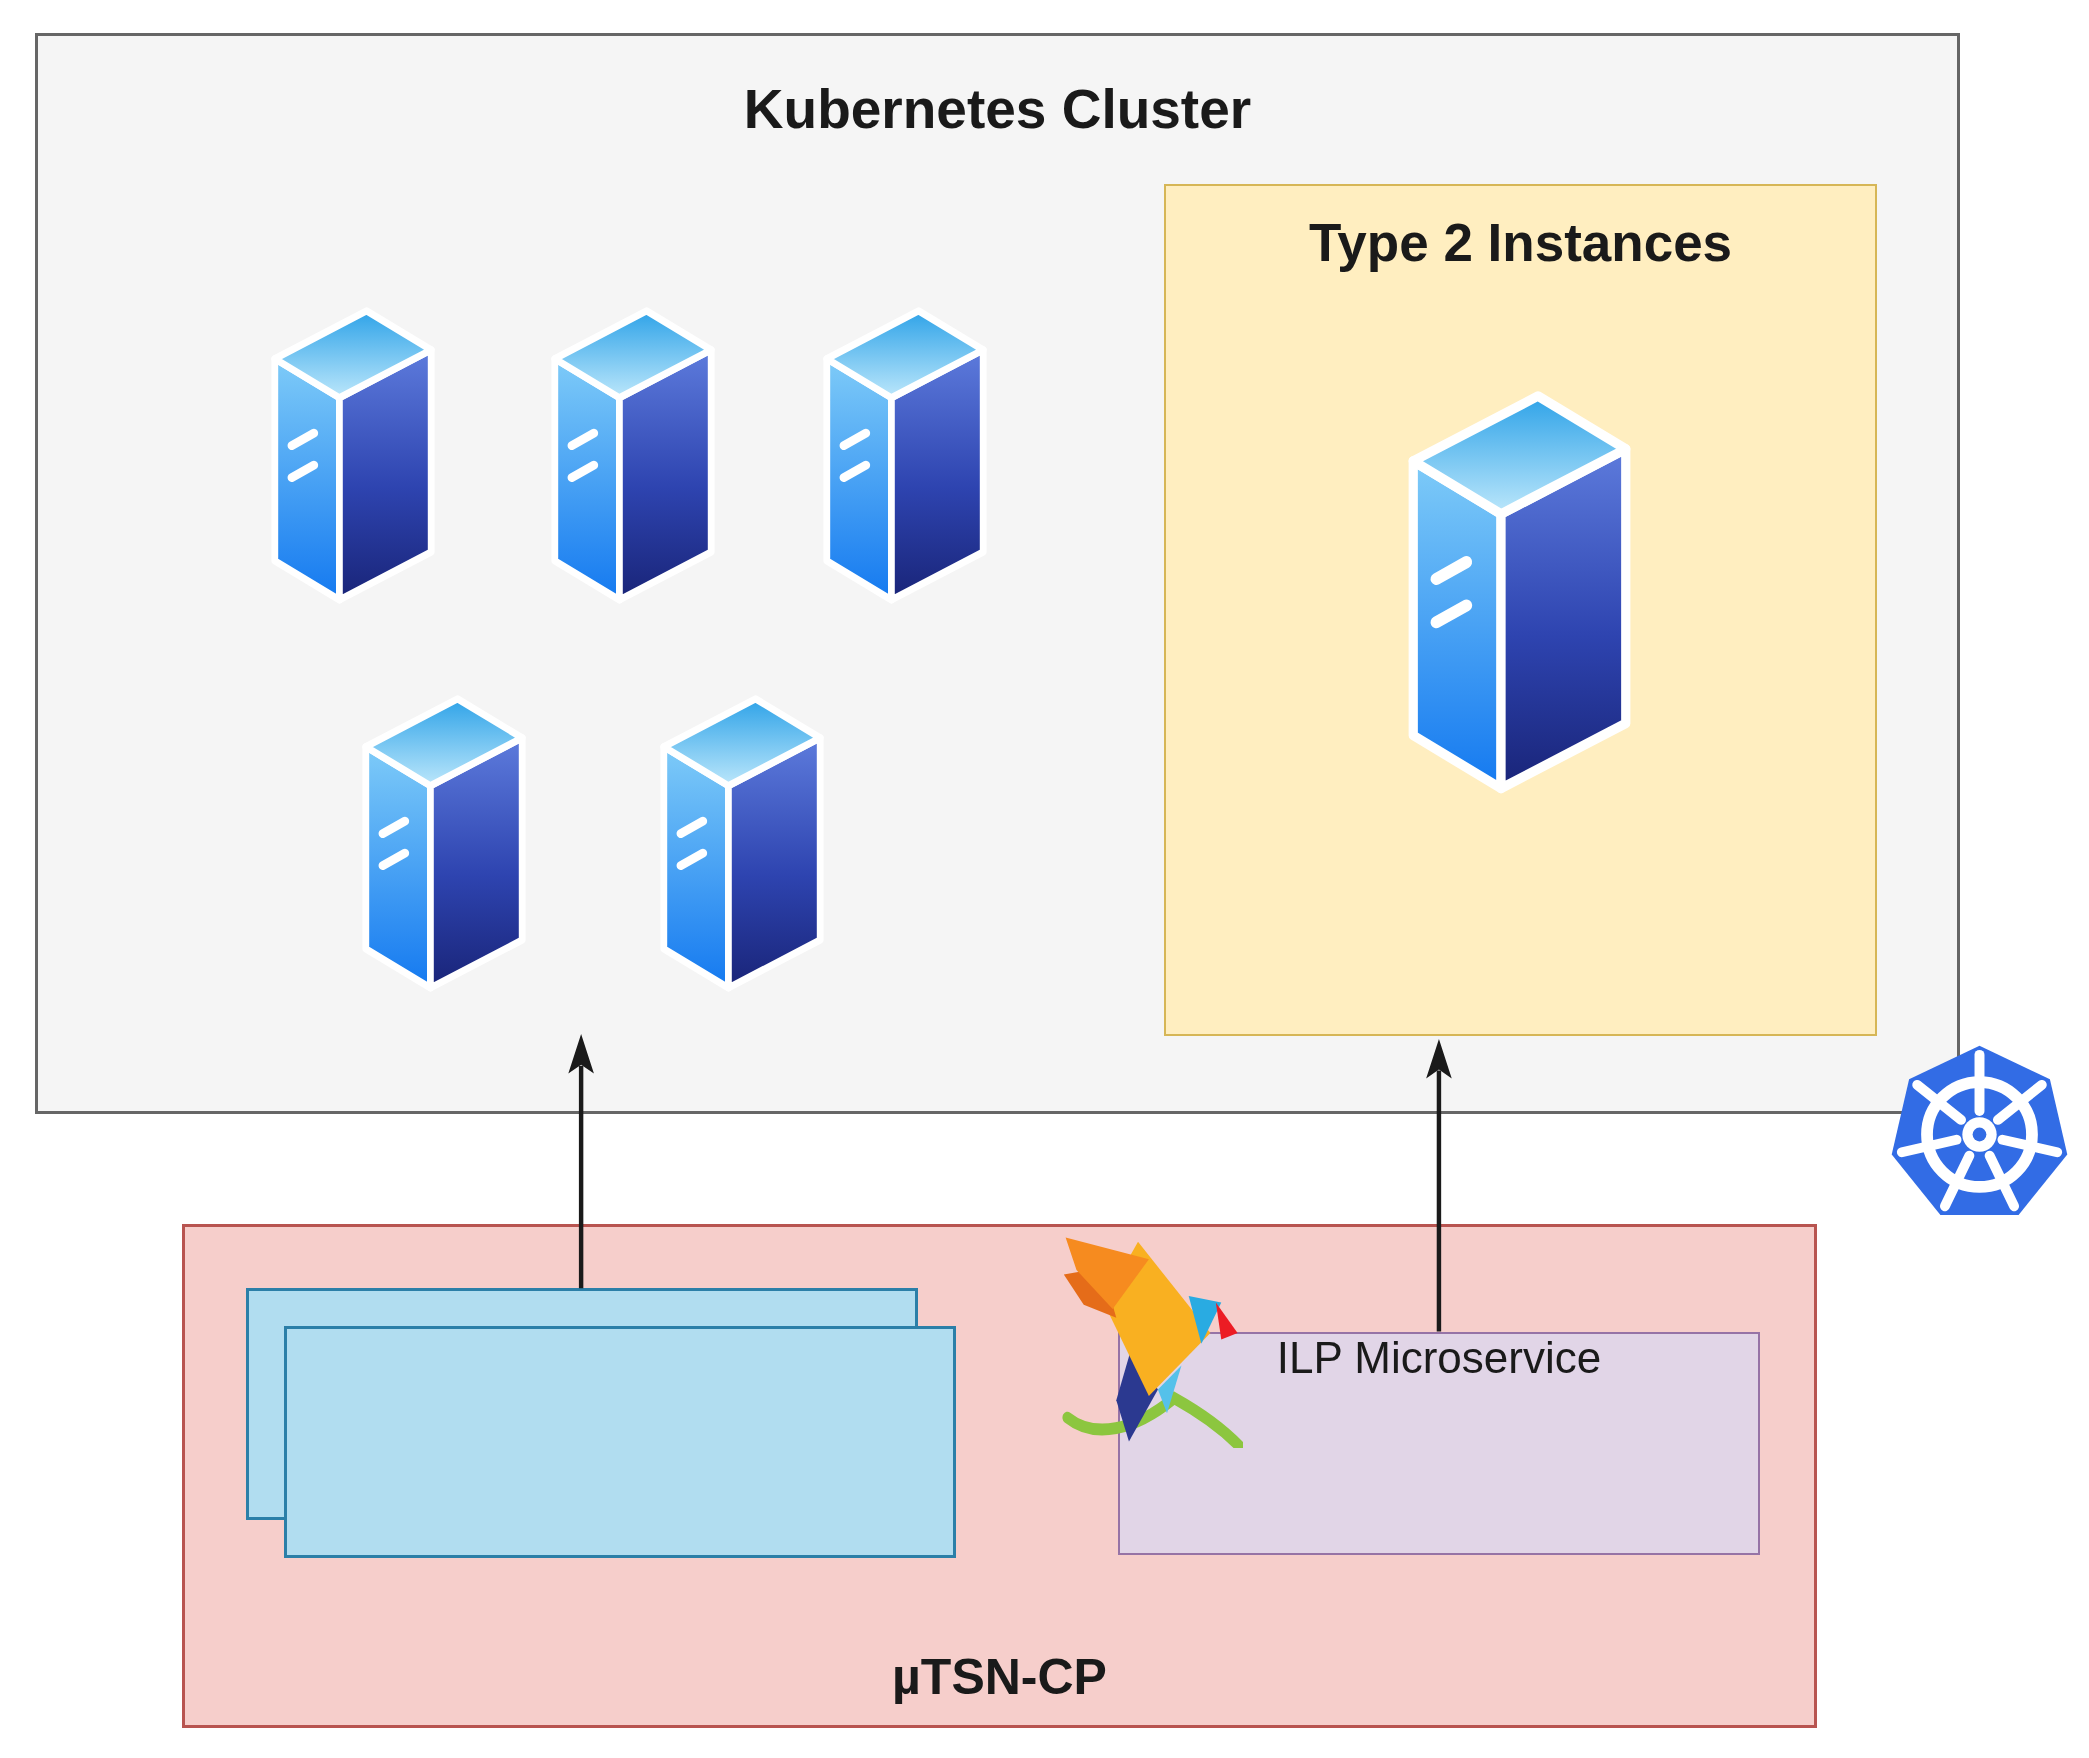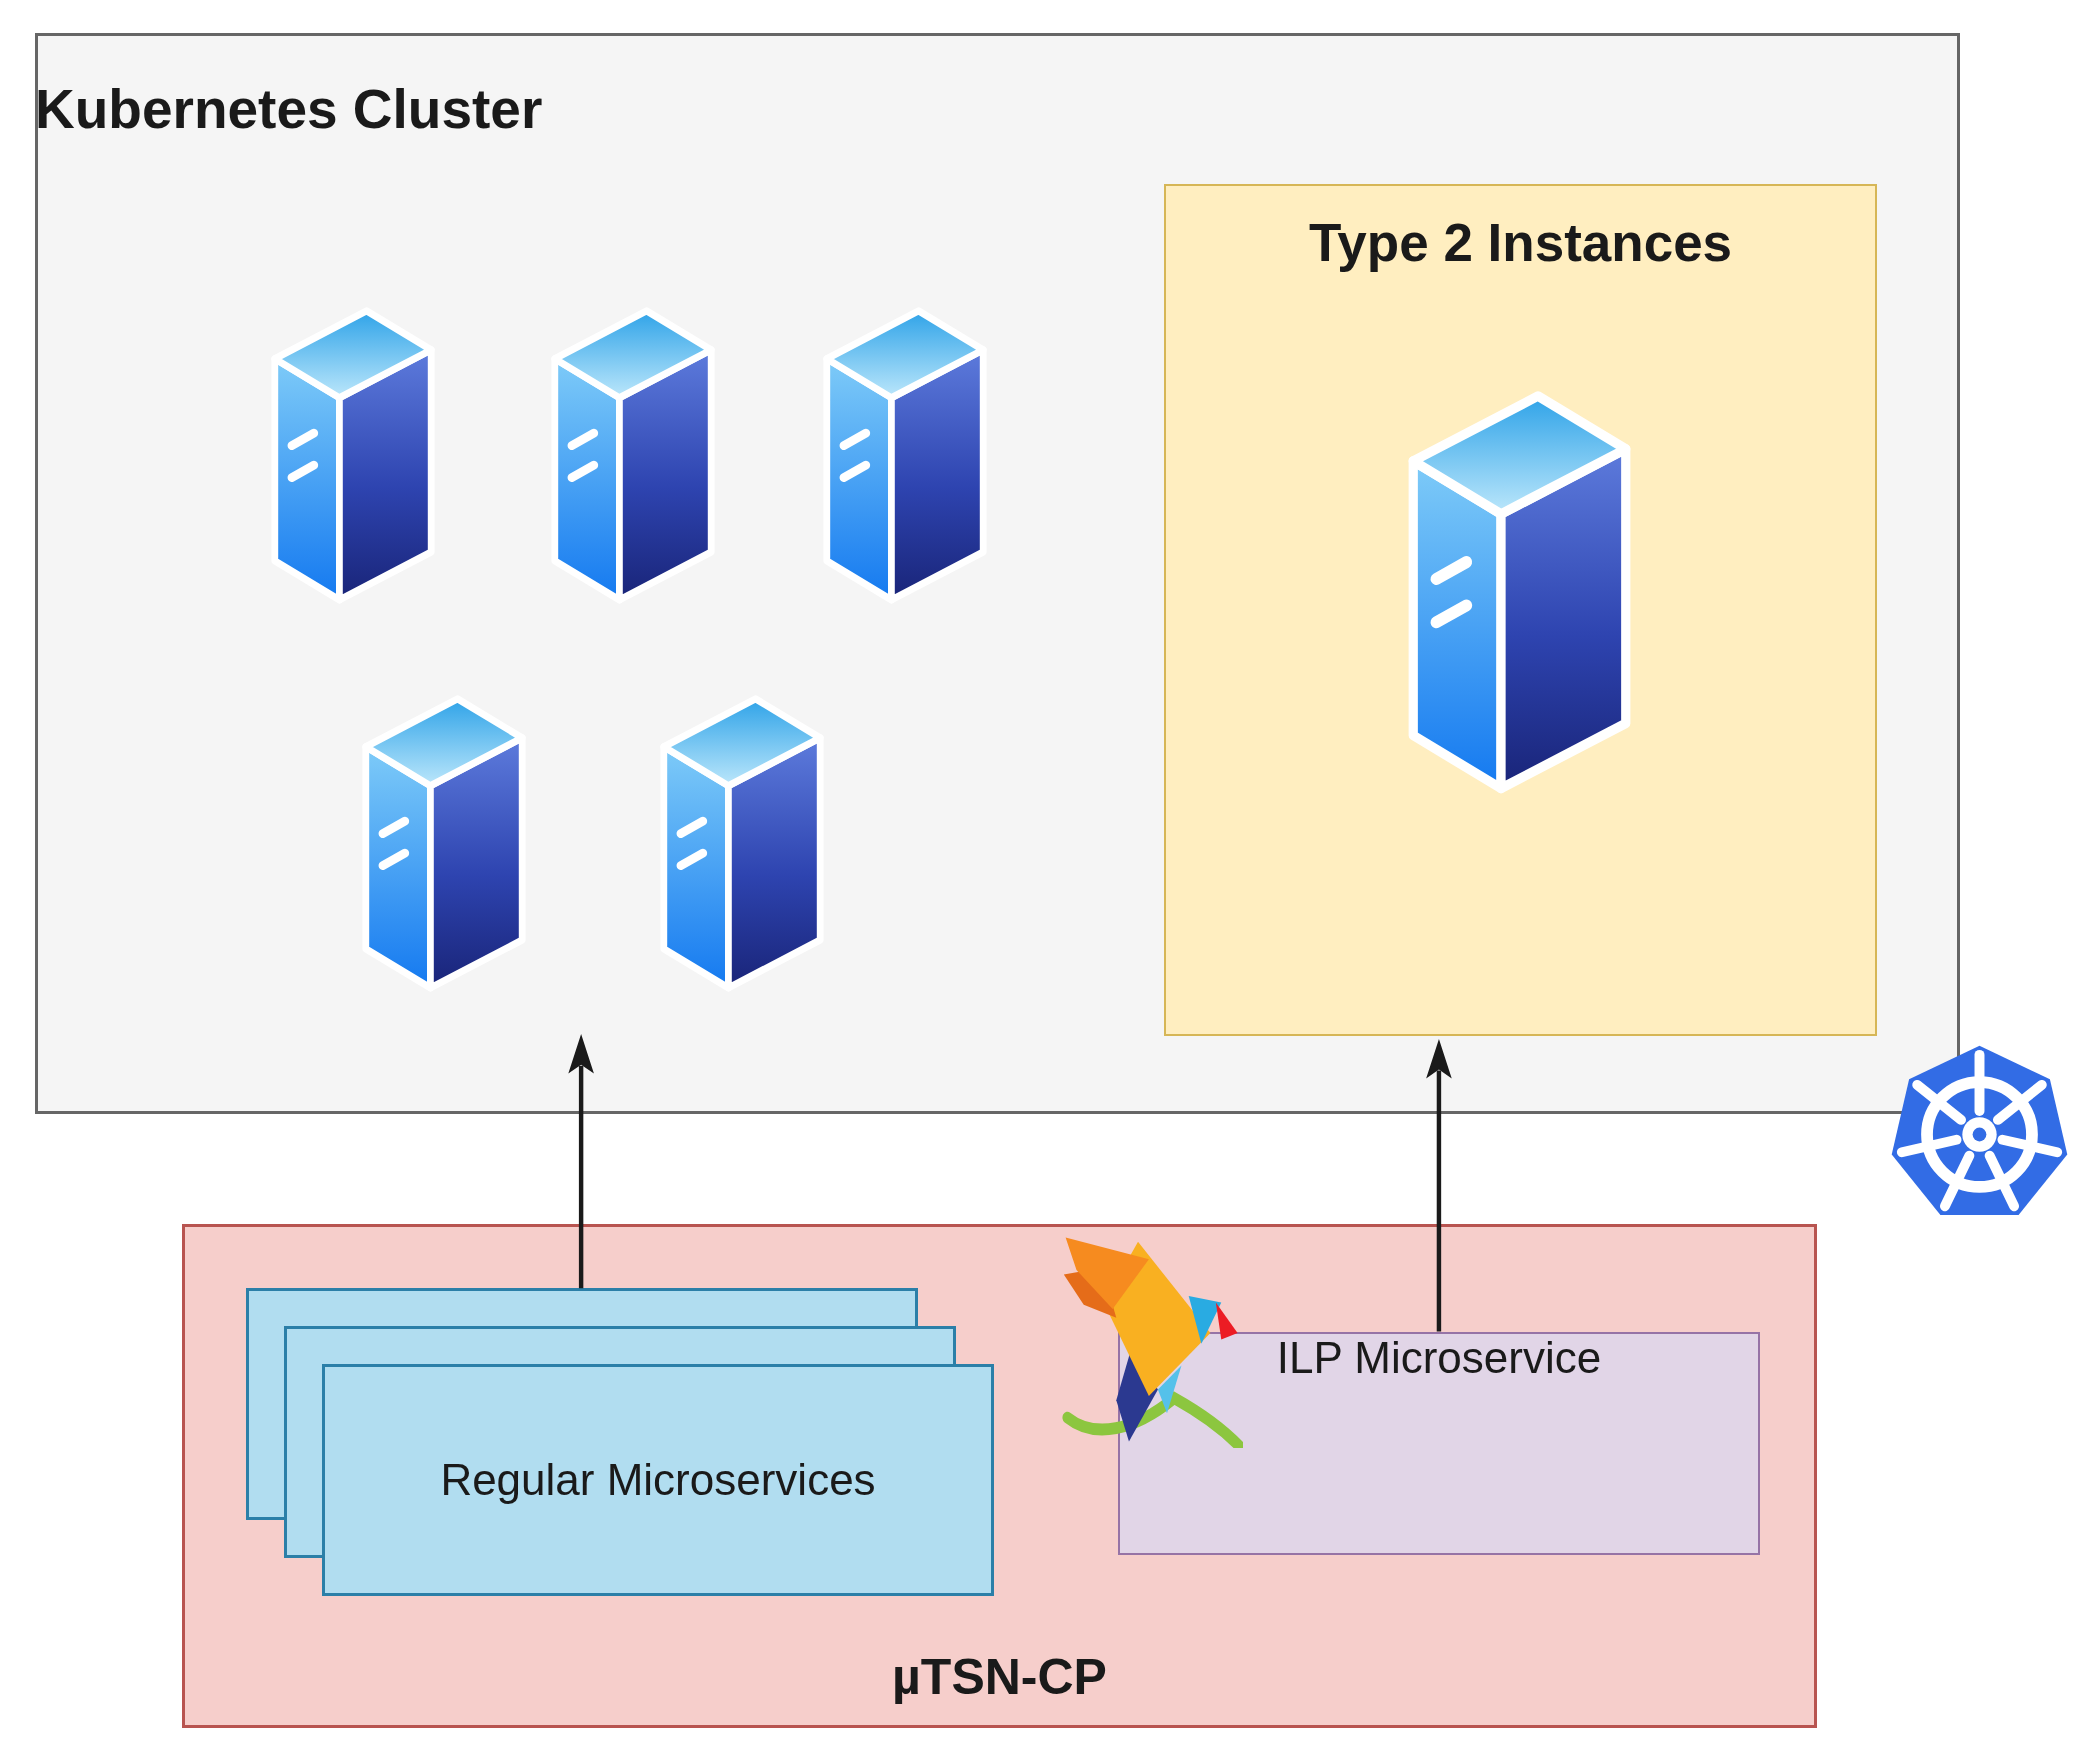--- a/index.html
+++ b/index.html
@@ -17,21 +17,21 @@
     background:var(--page_bg);
     font-family:"Liberation Sans", sans-serif; color:var(--text_color);
   }
   .abs{position:absolute; box-sizing:border-box;}
   .cluster-box{
     left:35px; top:32.5px; width:1925px; height:1081px;
     background:var(--cluster_fill); border:3px solid var(--cluster_border);
     z-index:1;
   }
   .cluster-title{
-    left:35px; top:79px; width:1925px; text-align:left;
+    left:35px; top:79px; width:1925px; text-align:center;
     font-size:55px; font-weight:bold; z-index:2; line-height:1.1;
   }
   .type-box{ border:2px solid; z-index:2; }
   .type1-box{ left:120px; top:184px; width:998px; height:852px;
     background:var(--type1_fill); border-color:var(--type1_border); }
   .type2-box{ left:1164px; top:184px; width:713px; height:852px;
     background:var(--type2_fill); border-color:var(--type2_border); }
   .type-title{
     position:absolute; left:0; top:27.6px; width:100%; text-align:center;
     font-size:53px; font-weight:bold; line-height:1.1;
@@ -151,23 +151,20 @@
   <line x1="14" y1="99" x2="27" y2="92" stroke="#ffffff" stroke-width="5" stroke-linecap="round"></line>
 </svg>
     </div>
 
   <div class="abs cp-box">
     <div class="cp-label">µTSN-CP</div>
   </div>
 
   <div class="abs stack-card card-back"></div>
   <div class="abs stack-card card-mid"></div>
-  <div class="abs stack-card card-front">
-    <span class="card-label">Regular Microservices</span>
-  </div>
 
   <div class="abs ilp-box">
     <span class="card-label">ILP Microservice</span>
   </div>
 
   <div class="abs bird-logo">
     <svg viewBox="0 0 100 100" preserveAspectRatio="none">
       <path d="M3,86 C18,96 40,92 62,77 C77,84 90,92 99,100" fill="none" stroke="#8cc63f" stroke-width="5.5" stroke-linecap="round"></path>
       <polygon points="38,55 53,73 37,97 30,78" fill="#2b3990"></polygon>
       <polygon points="53,73 66,62 58,84" fill="#55c1ea"></polygon>

